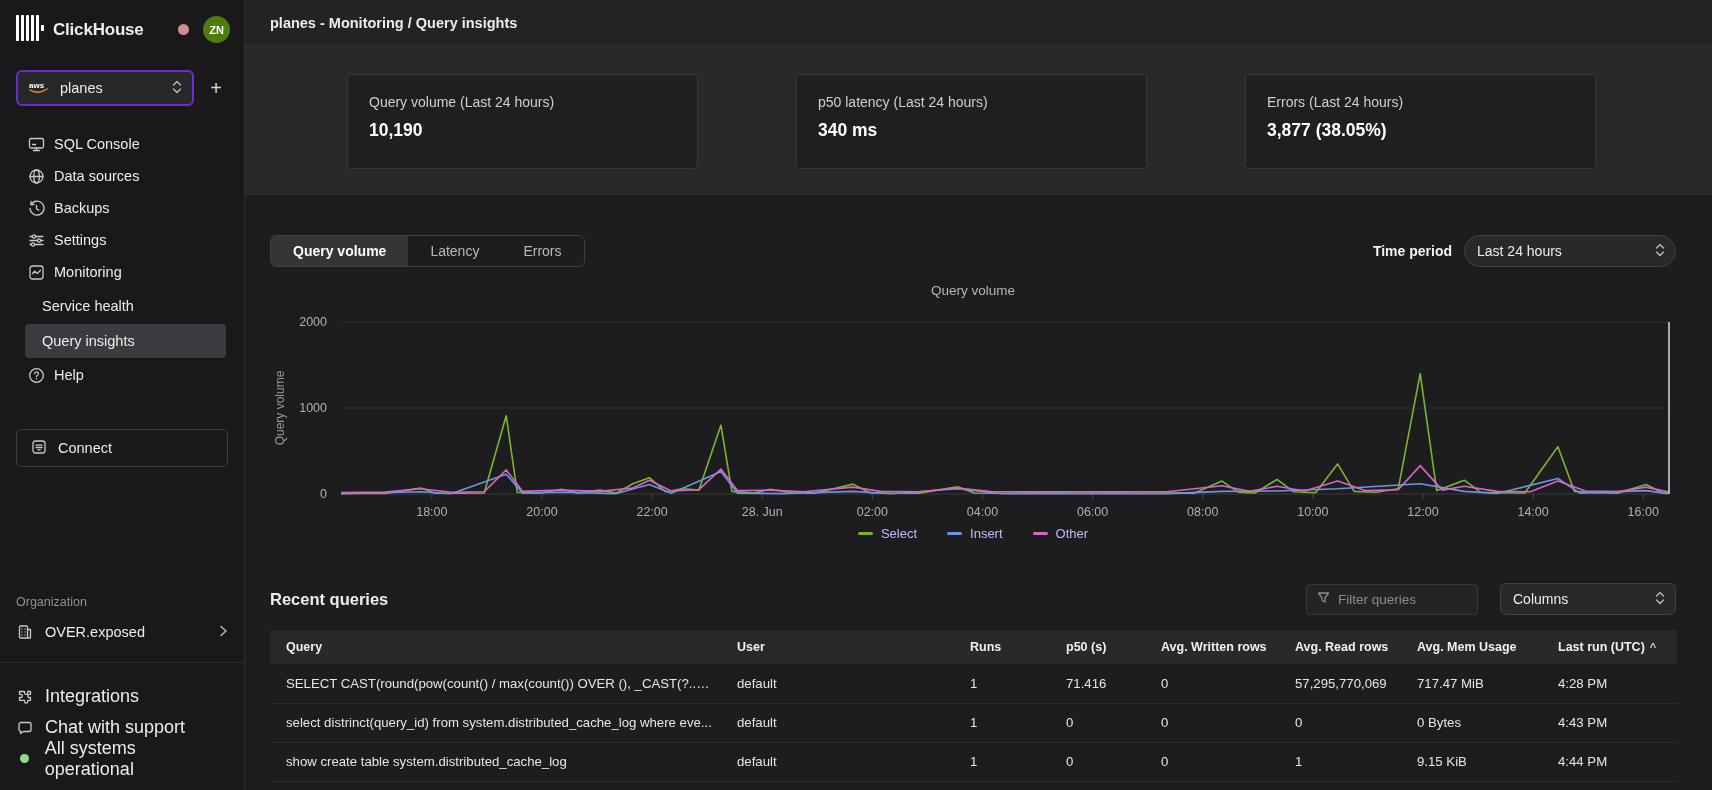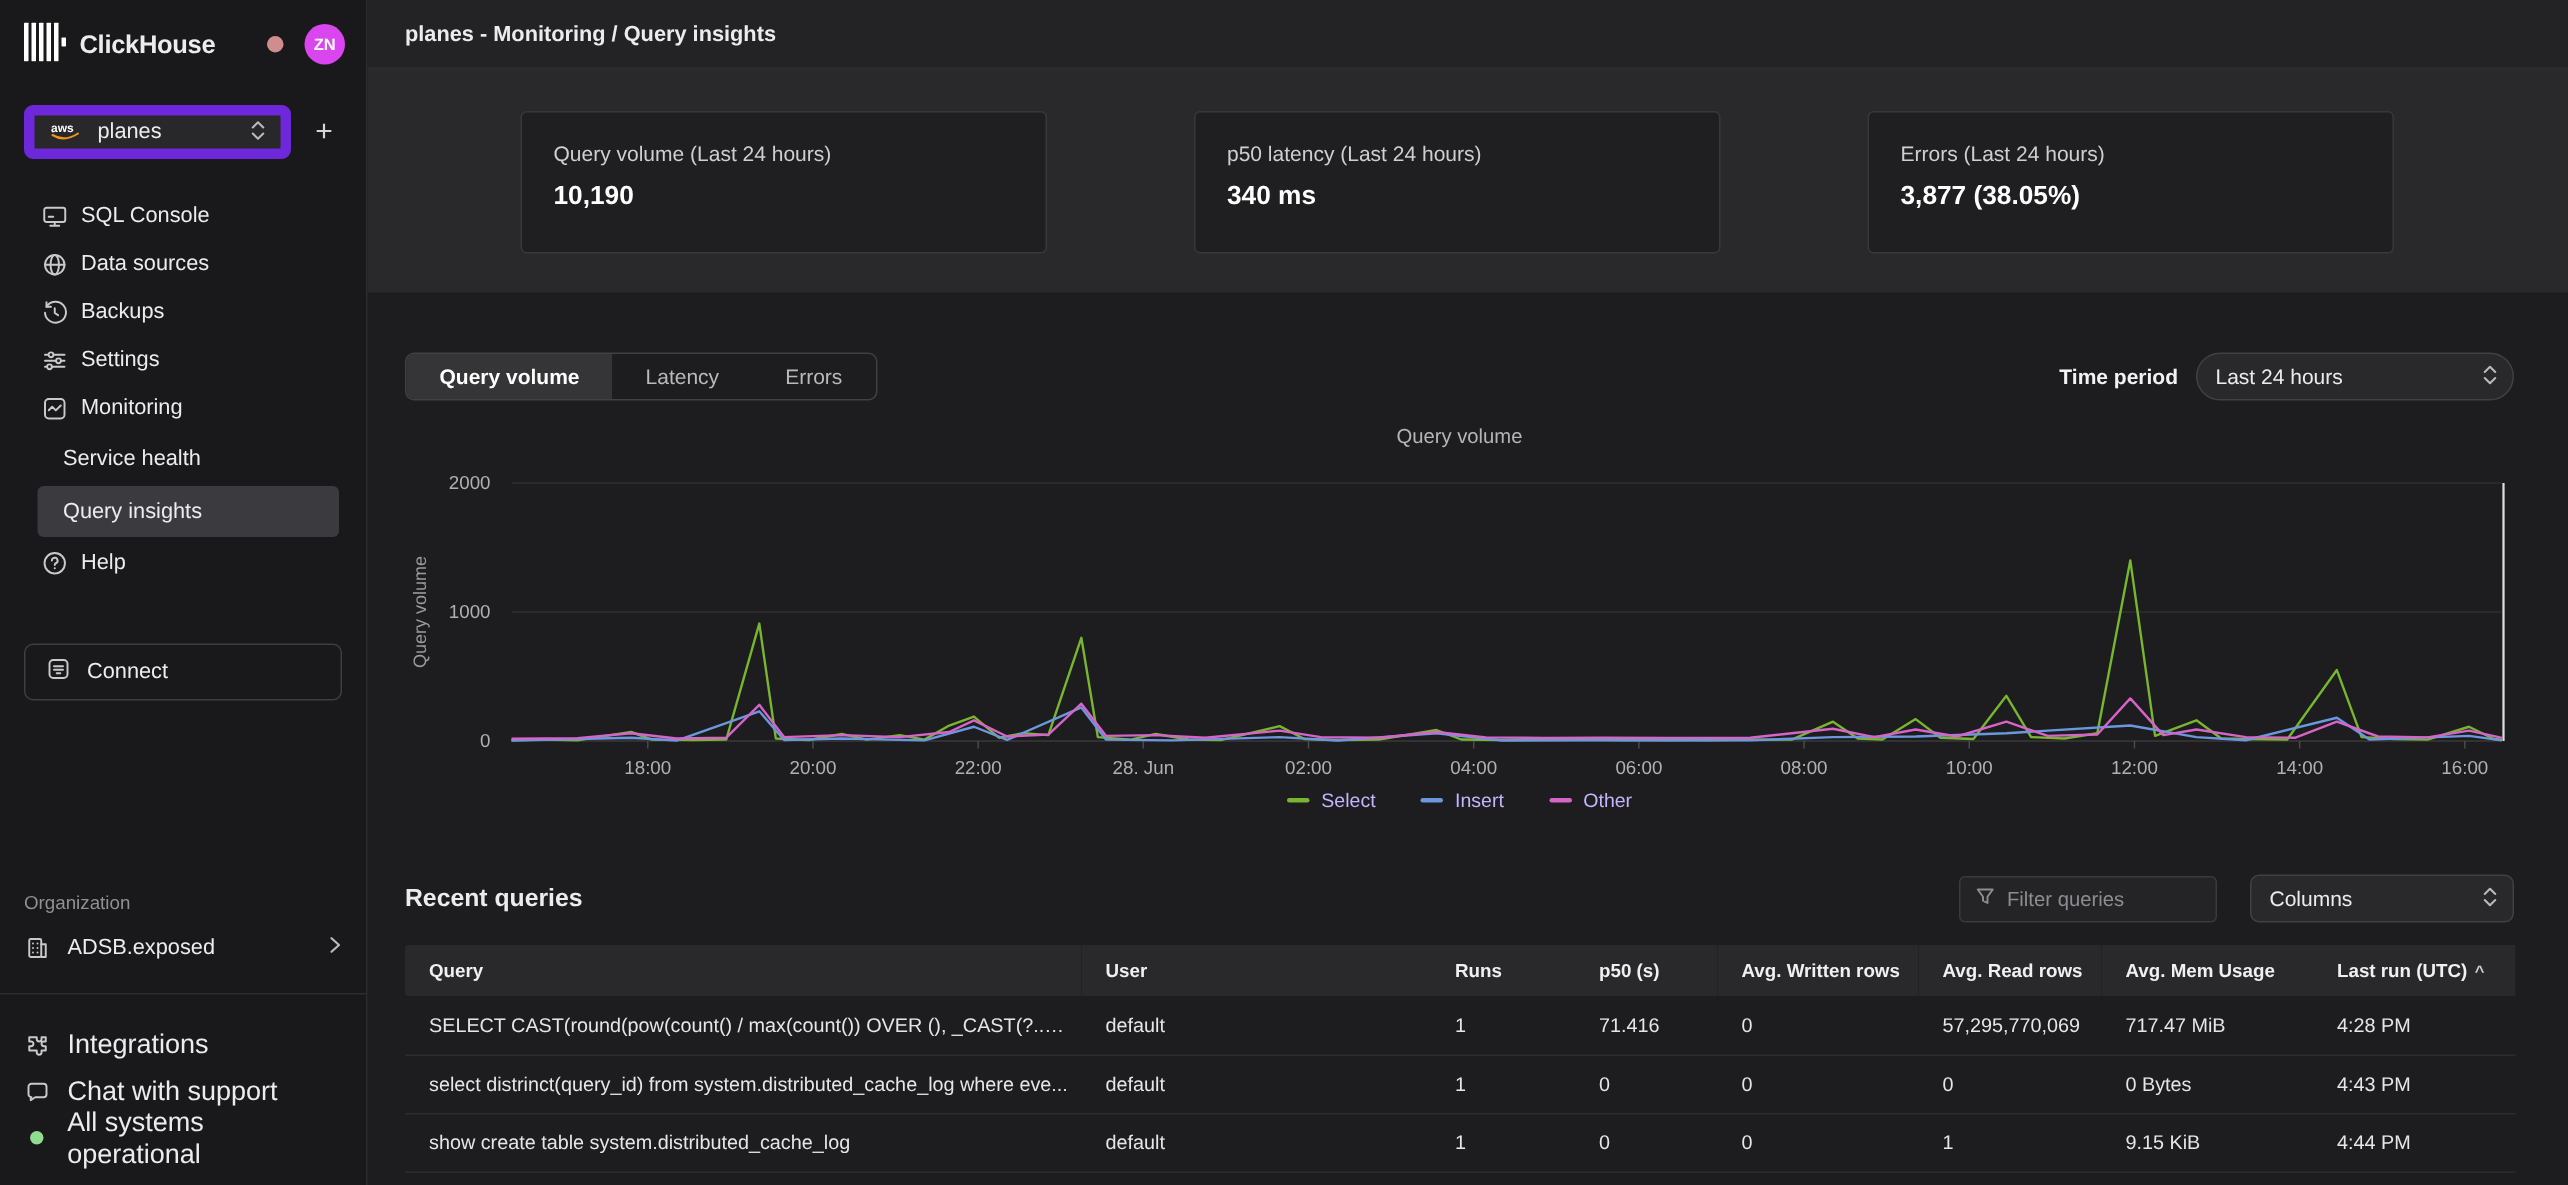--- a/index.html
+++ b/index.html
@@ -17,27 +17,27 @@
   .sidebar {
     width:245px; min-width:245px; height:100%;
     background:#19191b; border-right:1px solid #2c2c2e;
     display:flex; flex-direction:column;
   }
   .sidebar-header { display:flex; align-items:center; padding:15px 14px 0 16px; }
   .logo-bars { color:#fff; }
   .brand { font-size:17px; font-weight:bold; letter-spacing:-0.2px; margin-left:9px; }
   .notif-dot { width:11px; height:11px; border-radius:50%; background:#cf8d8d; margin-left:auto; }
   .avatar {
-    width:27px; height:27px; border-radius:50%; background:#d946ef; color:#fff;
+    width:27px; height:27px; border-radius:50%; background:#4d7c0f; color:#fff;
     font-size:11px; font-weight:bold; display:flex; align-items:center; justify-content:center;
     margin-left:14px;
   }
   .service-row { display:flex; align-items:center; gap:10px; margin:26px 16px 0 16px; }
   .service-select {
-    flex:1; height:36px; background:#28282b; border:7px solid #6d28d9; border-radius:6px;
+    flex:1; height:36px; background:#28282b; border:2px solid #6d28d9; border-radius:6px;
     display:flex; align-items:center; padding:0 10px; cursor:pointer;
   }
   .service-select .value { margin-left:10px; font-size:14.5px; }
   .updown { margin-left:auto; color:#b9b9bb; }
   .plus-btn { color:#d6d6d8; font-size:20px; width:24px; text-align:center; cursor:pointer; line-height:1; }
 
   .nav { margin-top:22px; }
   .nav-item {
     height:32px; display:flex; align-items:center; padding-left:27px; cursor:pointer;
     font-size:14.5px; color:#ececee;
@@ -271,21 +271,21 @@
     <div class="org-section">
       <div class="org-label">Organization</div>
       <div class="org-row">
         <span class="nicon">
           <svg width="16" height="16" viewBox="0 0 16 16" fill="none" stroke="currentColor" stroke-width="1.3" stroke-linecap="round" stroke-linejoin="round">
             <rect x="2.5" y="2" width="8" height="12" rx="1"></rect>
               <path d="M10.5 5.5 h3 v8.5 h-3"></path>
             <path d="M5 5 h0.01 M8 5 h0.01 M5 8 h0.01 M8 8 h0.01 M5 11 h0.01 M8 11 h0.01"></path>
           </svg>
         </span>
-        <span>ADSB.exposed</span>
+        <span>OVER.exposed</span>
         <span class="org-chevron">
           <svg width="9" height="12" viewBox="0 0 9 12" fill="none" stroke="currentColor" stroke-width="1.5" stroke-linecap="round" stroke-linejoin="round">
               <path d="M2 1.5 L7 6 L2 10.5"></path>
             </svg>
         </span>
       </div>
     </div>
 
     <div class="sidebar-divider"></div>
 

